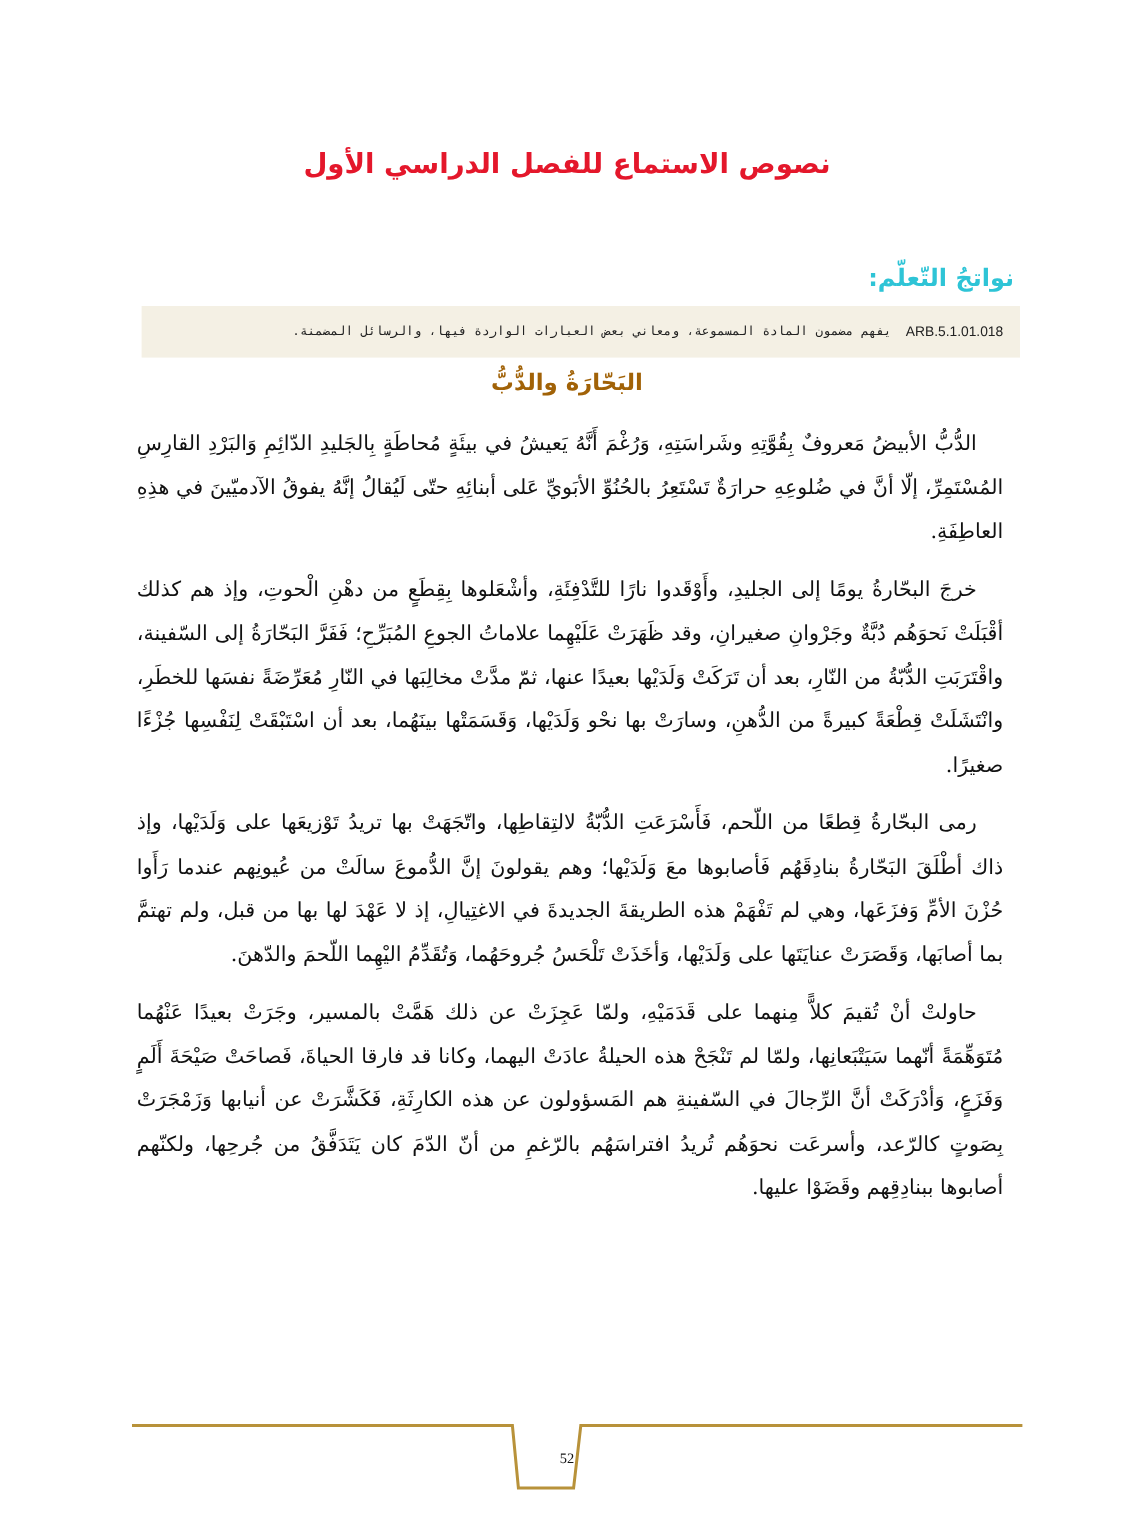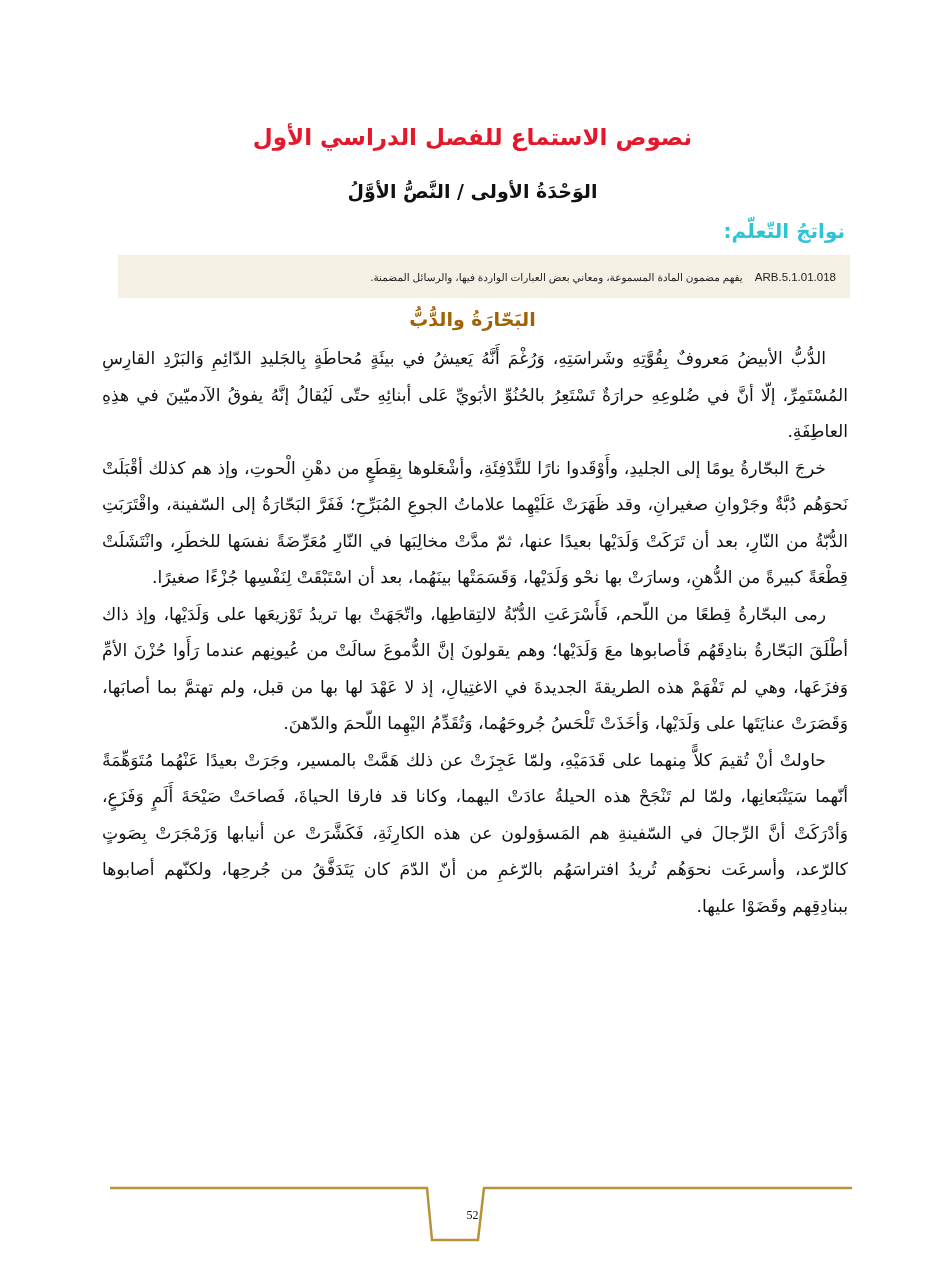--- a/index.html
+++ b/index.html
@@ -11,39 +11,38 @@
                 font-size: 23px; color: #e4172b; }
   .unit-title { position: absolute; top: 180px; left: 0; width: 945px; text-align: center;
                 direction: rtl; font-weight: bold; font-size: 19px; color: #111; }
   .outcomes-label { position: absolute; top: 219px; right: 100px; direction: rtl;
                     font-weight: bold; font-size: 20px; color: #2ec4d6; }
   .outcome-box { position: absolute; top: 255px; left: 118px; width: 732px; height: 43px;
                  background: #f4f0e4; box-sizing: border-box; padding: 0 14px;
                  display: flex; align-items: center; justify-content: flex-start; direction: rtl; }
   .outcome-code { font-family: "Liberation Sans", sans-serif; font-size: 11.5px; color: #222;
                   direction: ltr; unicode-bidi: isolate; margin-left: 12px; }
-  .outcome-text { font-family: Liberation Sans, sans-serif; font-size: 10.5px; color: #222; }
+  .outcome-text { font-family: Liberation Mono, monospace; font-size: 10.5px; color: #222; }
   .story-title { position: absolute; top: 308px; left: 0; width: 945px; text-align: center;
                  direction: rtl; font-weight: bold; font-size: 19px; color: #a16207; }
   .body-text { position: absolute; top: 340px; left: 102px; width: 746px; direction: rtl;
                text-align: justify; font-family: "DejaVu Serif", serif; font-size: 17.2px;
                line-height: 36.5px; color: #111; }
-  .body-text p { margin: 0; text-indent: 22px; text-align-last: right; }
+  .body-text p { margin: 12px; text-indent: 22px; text-align-last: right; }
   .footer { position: absolute; left: 0; top: 1170px; width: 945px; height: 100px; }
   .page-number { position: absolute; top: 1208px; left: 0; width: 945px; text-align: center;
                  font-family: "Liberation Serif", serif; font-size: 12px; color: #111; }
 </style>
 </head>
 <body>
 
 <div class="page">
 
   <div class="main-title">نصوص الاستماع للفصل الدراسي الأول</div>
 
-  <div class="unit-title">الوَحْدَةُ الأولى / النَّصُّ الأوَّلُ</div>
 
   <div class="outcomes-label">نواتجُ التّعلّم:</div>
 
   <div class="outcome-box">
     <span class="outcome-code">ARB.5.1.01.018</span>
     <span class="outcome-text">يفهم مضمون المادة المسموعة، ومعاني بعض العبارات الواردة فيها، والرسائل المضمنة.</span>
   </div>
 
   <div class="story-title">البَحّارَةُ والدُّبُّ</div>
 

